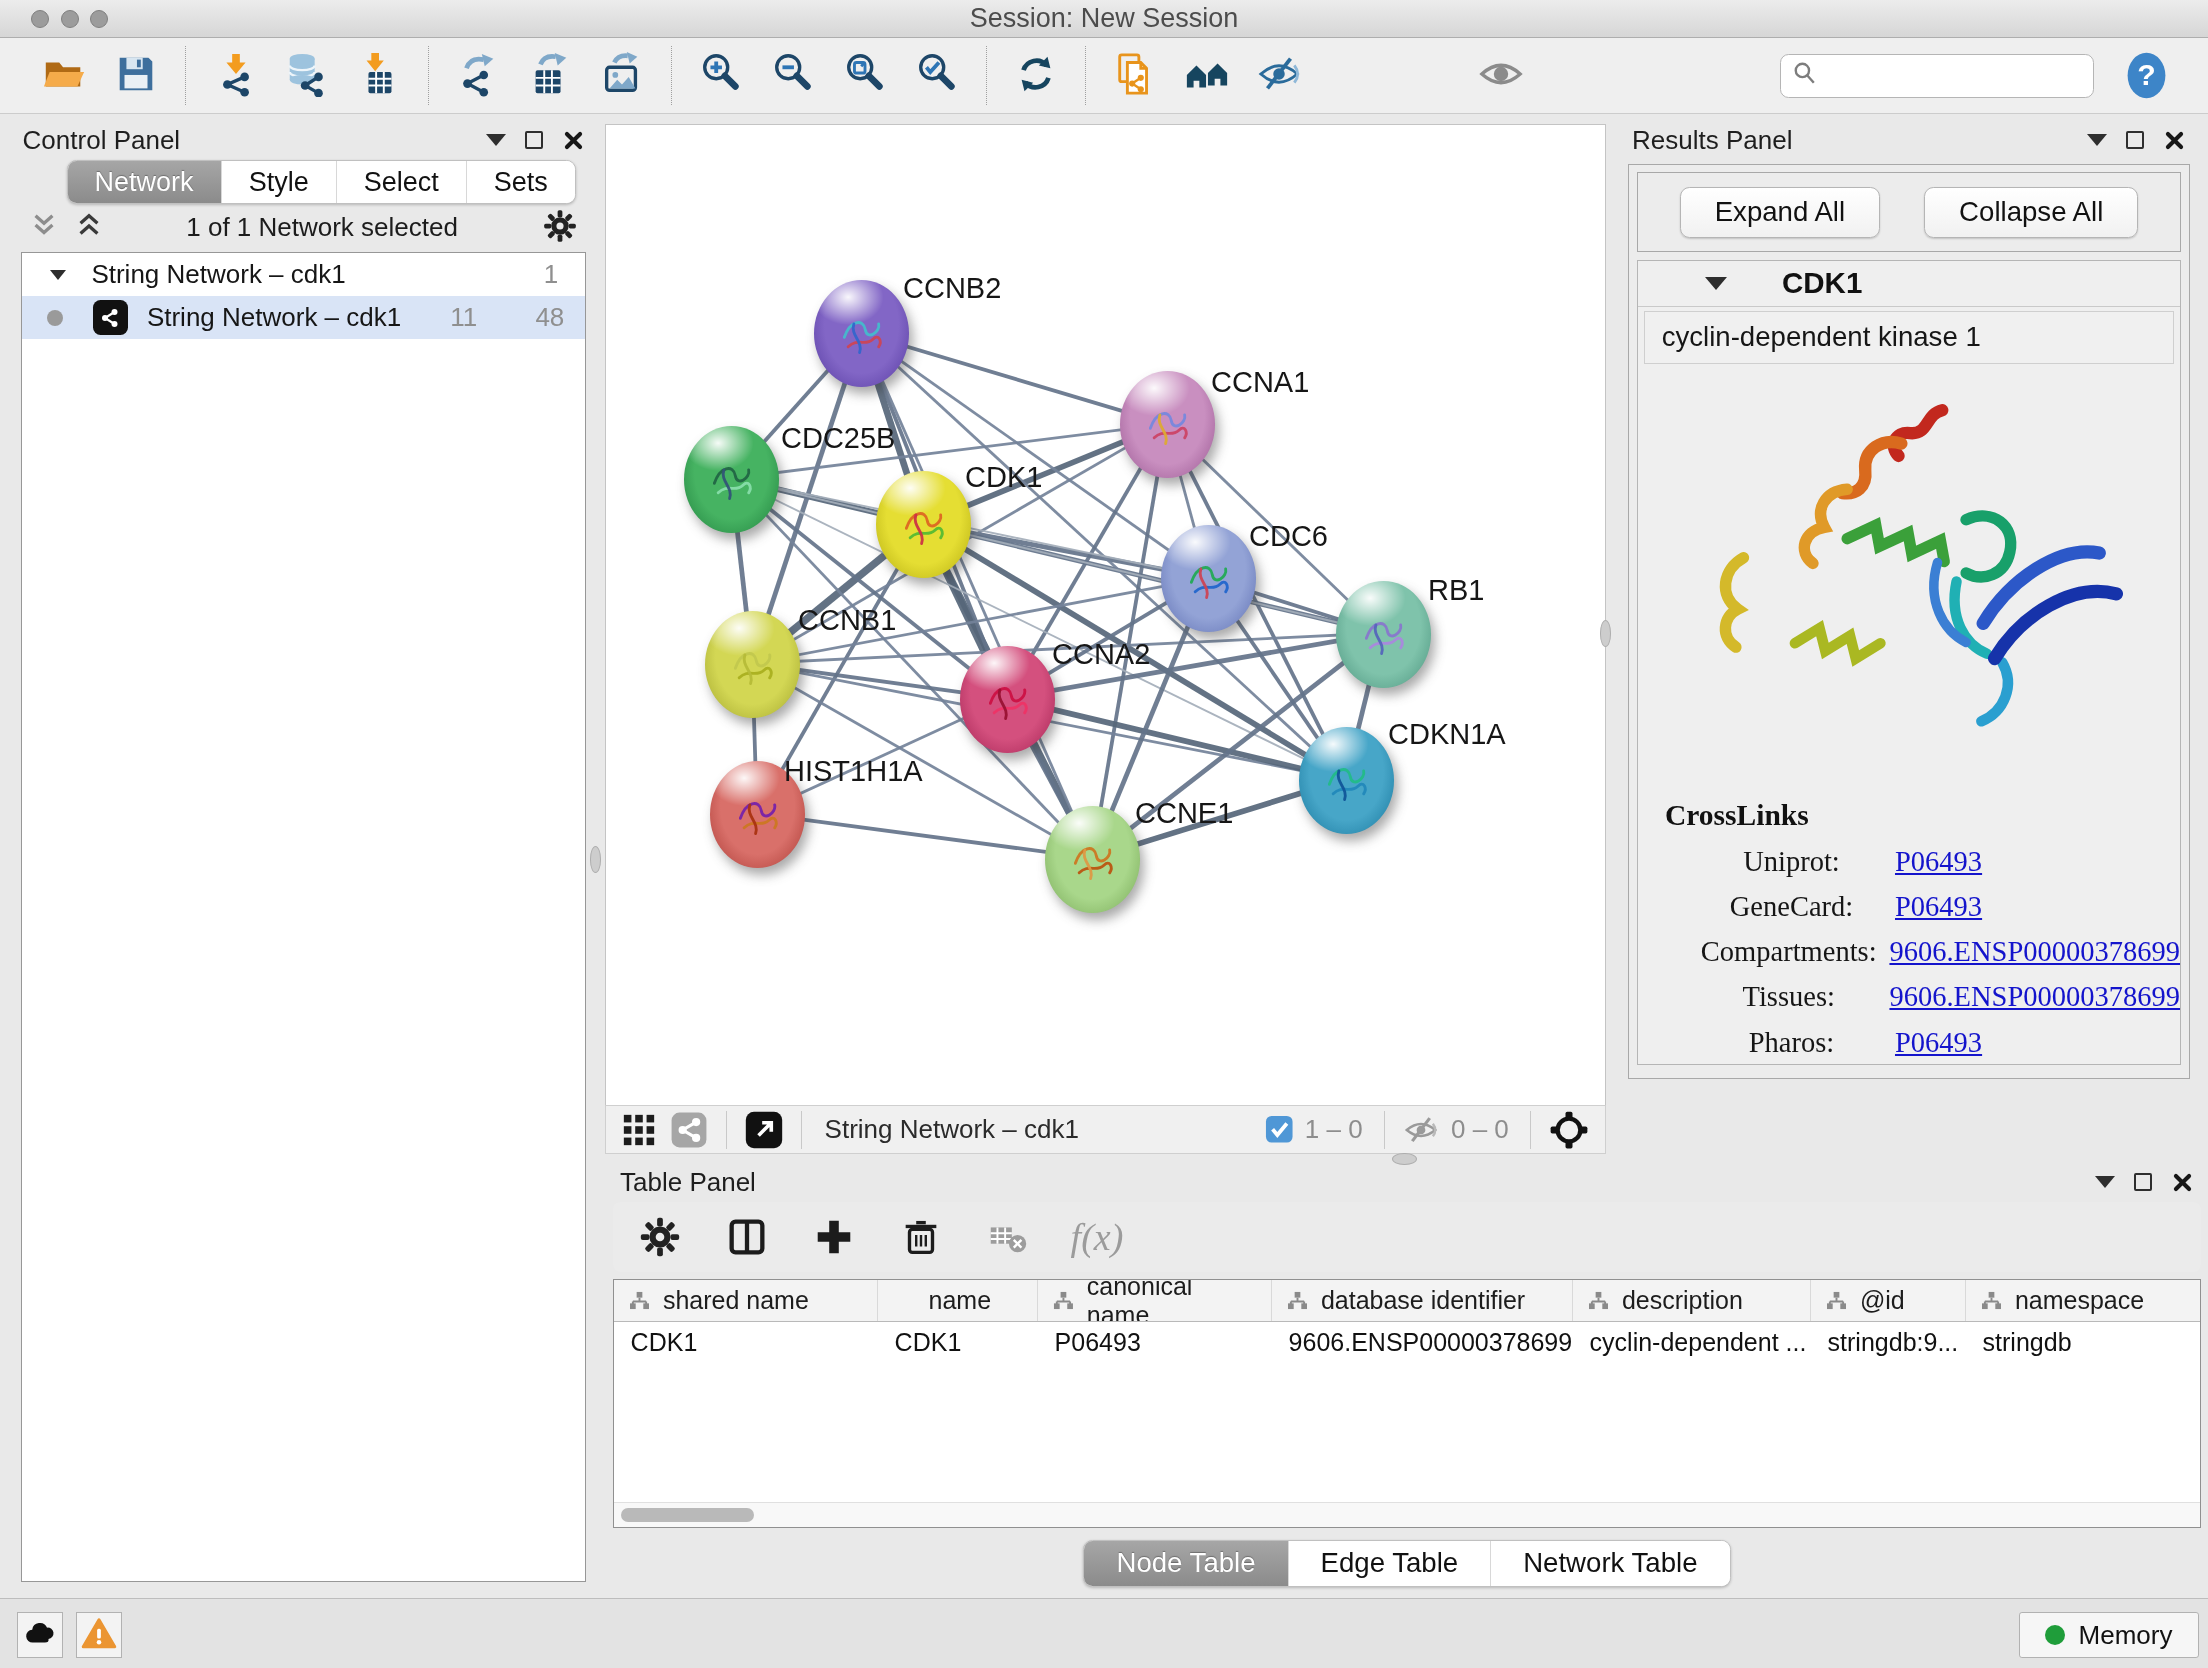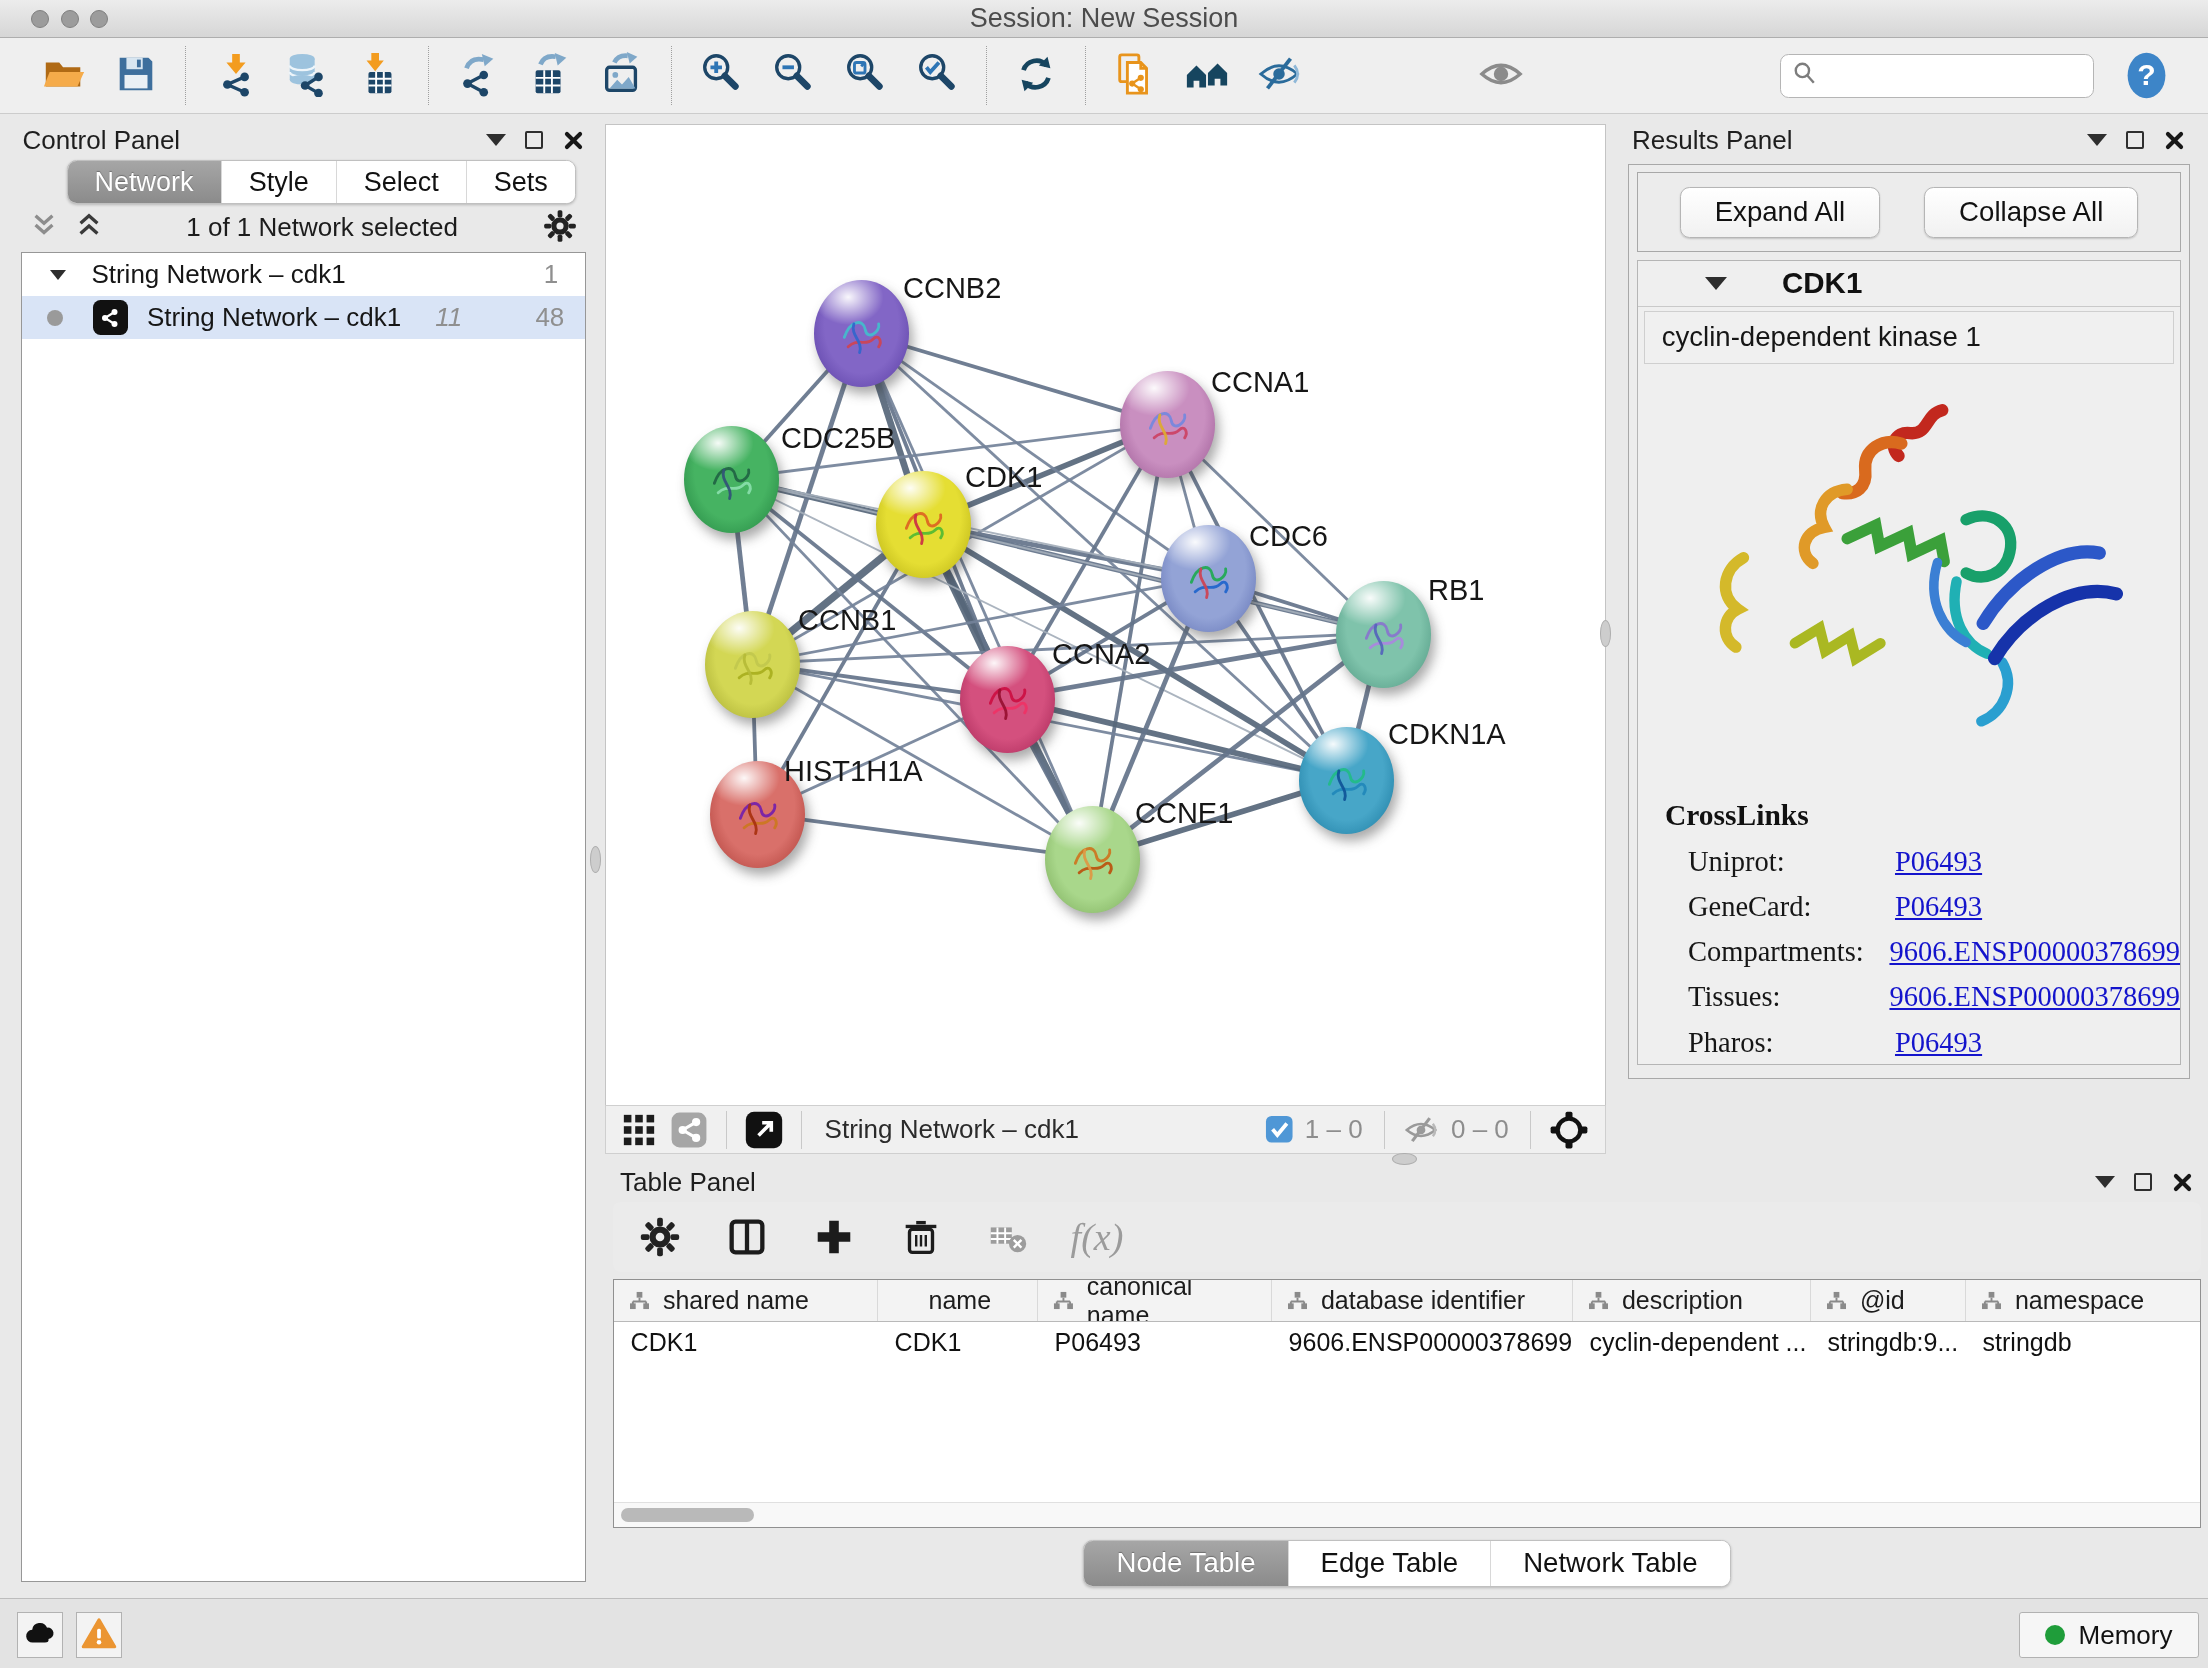--- a/index.html
+++ b/index.html
@@ -75,21 +75,21 @@
   .btn { background:linear-gradient(#ffffff,#f1f1f1); border:1px solid #b5b5b5; border-radius:9.5px;
     font-size:27.6px; color:#111; padding:8.6px 34px; box-shadow:0 1px 1.9px rgba(0,0,0,.18);text-align:right; }
   .rp-protein { border:1px solid #b5b5b5; margin-top:7.6px; height:805px; background:#efefef; }
   .rp-protein-header { height:46px; display:flex; align-items:center; border-bottom:1px solid #c9c9c9; }
   .rp-protein-header .tri-down { margin-left:67px; border-left-width:11.4px; border-right-width:11.4px; border-top-width:13.3px; }
   .protein-name { font-size:29.5px; font-weight:bold; color:#111; margin-left:55px; }
   .protein-desc { border:1px solid #cfcfcf; margin:3.8px 5.7px; padding:9.5px 17px; font-size:27.6px; color:#161616; background:#f0f0f0; }
   .structure-wrap { height:428px; display:flex; align-items:center; justify-content:center; }
   .xlinks { padding:3.8px 0 0 27px; font-family:"Liberation Serif","DejaVu Serif",serif; }
   .xheading { font-size:29.5px; font-weight:bold; color:#111; margin-bottom:9.5px; }
-  .xrow { display:flex; margin:13.3px 0 13.3px 23px; font-size:28.5px; }
+  .xrow { display:flex; margin:13.3px 0 13.3px 23px; font-size:28.5px;text-align:center; }
   .xlabel { width:207px; color:#161616; }
   .xval { color:#1414cc; text-decoration:underline; }
 
   
   .table-panel { position:absolute; left:605px; top:1166px; width:1604px; height:428px; }
   .tp-toolbar { margin:3.8px 7.6px 0 7.6px; height:70px; background:#ebebeb; border-radius:7.6px;
     display:flex; align-items:center; padding-left:23px; gap:38px; }
   .tp-toolbar .tbtn { margin:0; }
   .fx { font-family:"Liberation Serif","DejaVu Serif",serif; font-style:italic; font-size:38px; color:#9b9b9b; }
   .table-box { margin:7.6px 7.6px 0 7.6px; height:249px; background:#fff; border:1.9px solid #909090; overflow:hidden; position:relative; }
@@ -342,21 +342,21 @@
           <svg viewBox="0 0 24 24">
             <g fill="#fff">
               <circle cx="16.5" cy="6" r="3"></circle>
               <circle cx="7" cy="12" r="3"></circle>
               <circle cx="16.5" cy="18" r="3"></circle>
             </g>
             <path d="M16.5 6 7 12l9.5 6" stroke="#fff" stroke-width="2.2" fill="none"></path>
           </svg>
         </span>
       <span style="margin-left:19px;">String Network – cdk1</span>
-      <span class="count" style="margin-left:auto; width:57px; text-align:left;font-style:italic;">11</span>
+      <span class="count" style="margin-left:auto; width:57px; text-align:center;">11</span>
       <span class="count" style="width:72px; text-align:right; margin-right:21px;">48</span>
     </div>
   </div>
 </section>
 
 <section class="canvas">
   <svg class="edges" id="edges-svg" viewBox="0 0 1052 1032">
       <line x1="334" y1="420" x2="269" y2="219" stroke="#56677a" stroke-width="7" opacity="0.92"></line>
       <line x1="334" y1="420" x2="590" y2="315" stroke="#56677a" stroke-width="6" opacity="0.92"></line>
       <line x1="334" y1="420" x2="132" y2="372" stroke="#56677a" stroke-width="6" opacity="0.92"></line>

